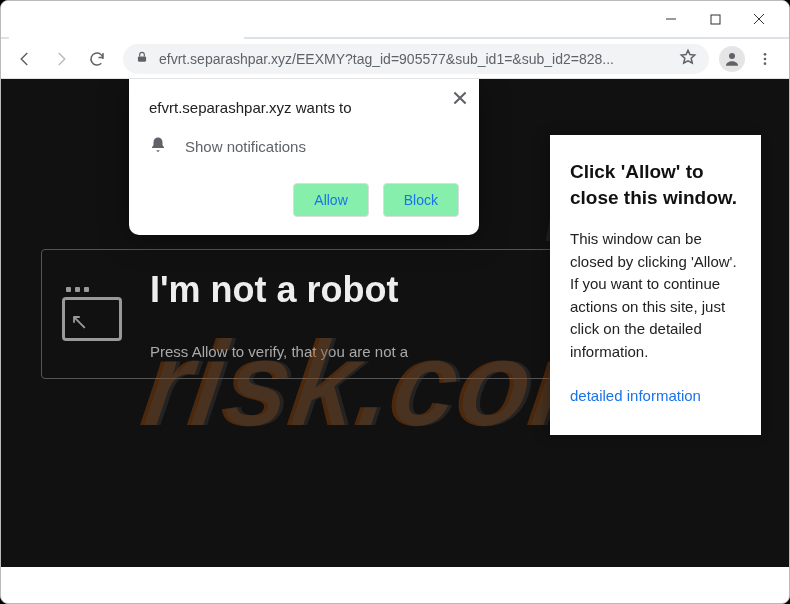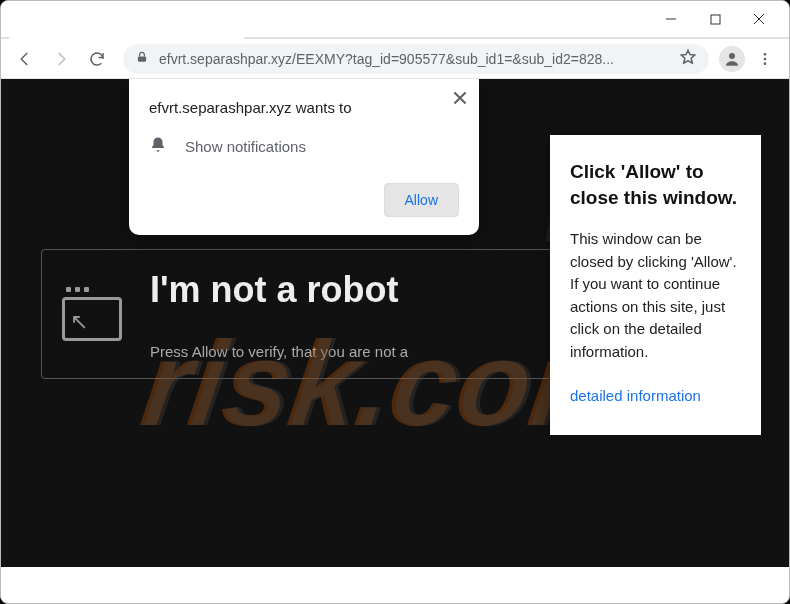--- a/index.html
+++ b/index.html
@@ -48,21 +48,21 @@
 .robot-text p { color:#aaa; font-size:15px;margin-top:32px;}
 .confirm-strip { position:absolute; top:46px; left:0; right:0; text-align:center; color:#ddd; font-size:26px; font-weight:600;}
 
 
 .perm { position:absolute; left:128px; top:0; width:350px; background:#fff; border-radius:0 0 10px 10px; box-shadow:0 4px 30px rgba(0,0,0,0.35); padding:20px 20px 18px 20px; z-index:30;}
 .perm .px { position:absolute; right:12px; top:12px; color:#5f6368; }
 .perm .site { font-size:15px; color:#202124; margin-bottom:20px;}
 .perm .row { display:flex; align-items:center; gap:18px; color:#5f6368; font-size:15px; margin-bottom:26px;}
 .perm .bell { width:18px; height:18px; }
 .perm .btns { display:flex; justify-content:flex-end; gap:14px;}
-.perm .btn { padding:8px 20px; font-size:14px; border:1px solid #dadce0; background:#e5e5e5; border-radius:4px; color:#1a73e8; font-weight:500;}
+.perm .btn { padding:8px 20px; font-size:14px; border:1px solid #dadce0; background:#86efac; border-radius:4px; color:#1a73e8; font-weight:500;}
 
 
 .panel { position:absolute; right:28px; top:56px; width:211px; height:auto; background:#fff; padding:24px 20px 30px 20px; box-shadow:-4px 0 12px rgba(0,0,0,0.25); z-index:20;}
 .panel h3 { font-size:19px; font-weight:700; color:#111; margin-bottom:18px; line-height:1.35;}
 .panel p { font-size:15px; color:#222; line-height:1.5; margin-bottom:24px;}
 .panel a { font-size:15px; color:#1a73e8; text-decoration:none;}
 
 .corners { position:absolute; inset:0; pointer-events:none;}
 .corners span { position:absolute; width:14px; height:14px; border:3px solid #fff;}
 .corners .tl { top:4px; left:4px; border-right:none; border-bottom:none;}
@@ -208,20 +208,21 @@
         <span>
           <svg class="bell" viewBox="0 0 24 24" fill="#5f6368">
               <path d="M12 2a6 6 0 00-6 6v4l-2 3v1h16v-1l-2-3V8a6 6 0 00-6-6z"></path>
               <path d="M10 19a2 2 0 004 0"></path>
             </svg>
         </span>
         <span>Show notifications</span>
       </div>
       <div class="btns">
         <button class="btn">Allow</button>
+        <button class="btn">Block</button>
       </div>
     </div>
 
   </div>
 
   <div class="corners">
     <span class="tl"></span>
       <span class="tr"></span>
       <span class="bl"></span>
       <span class="br"></span>

